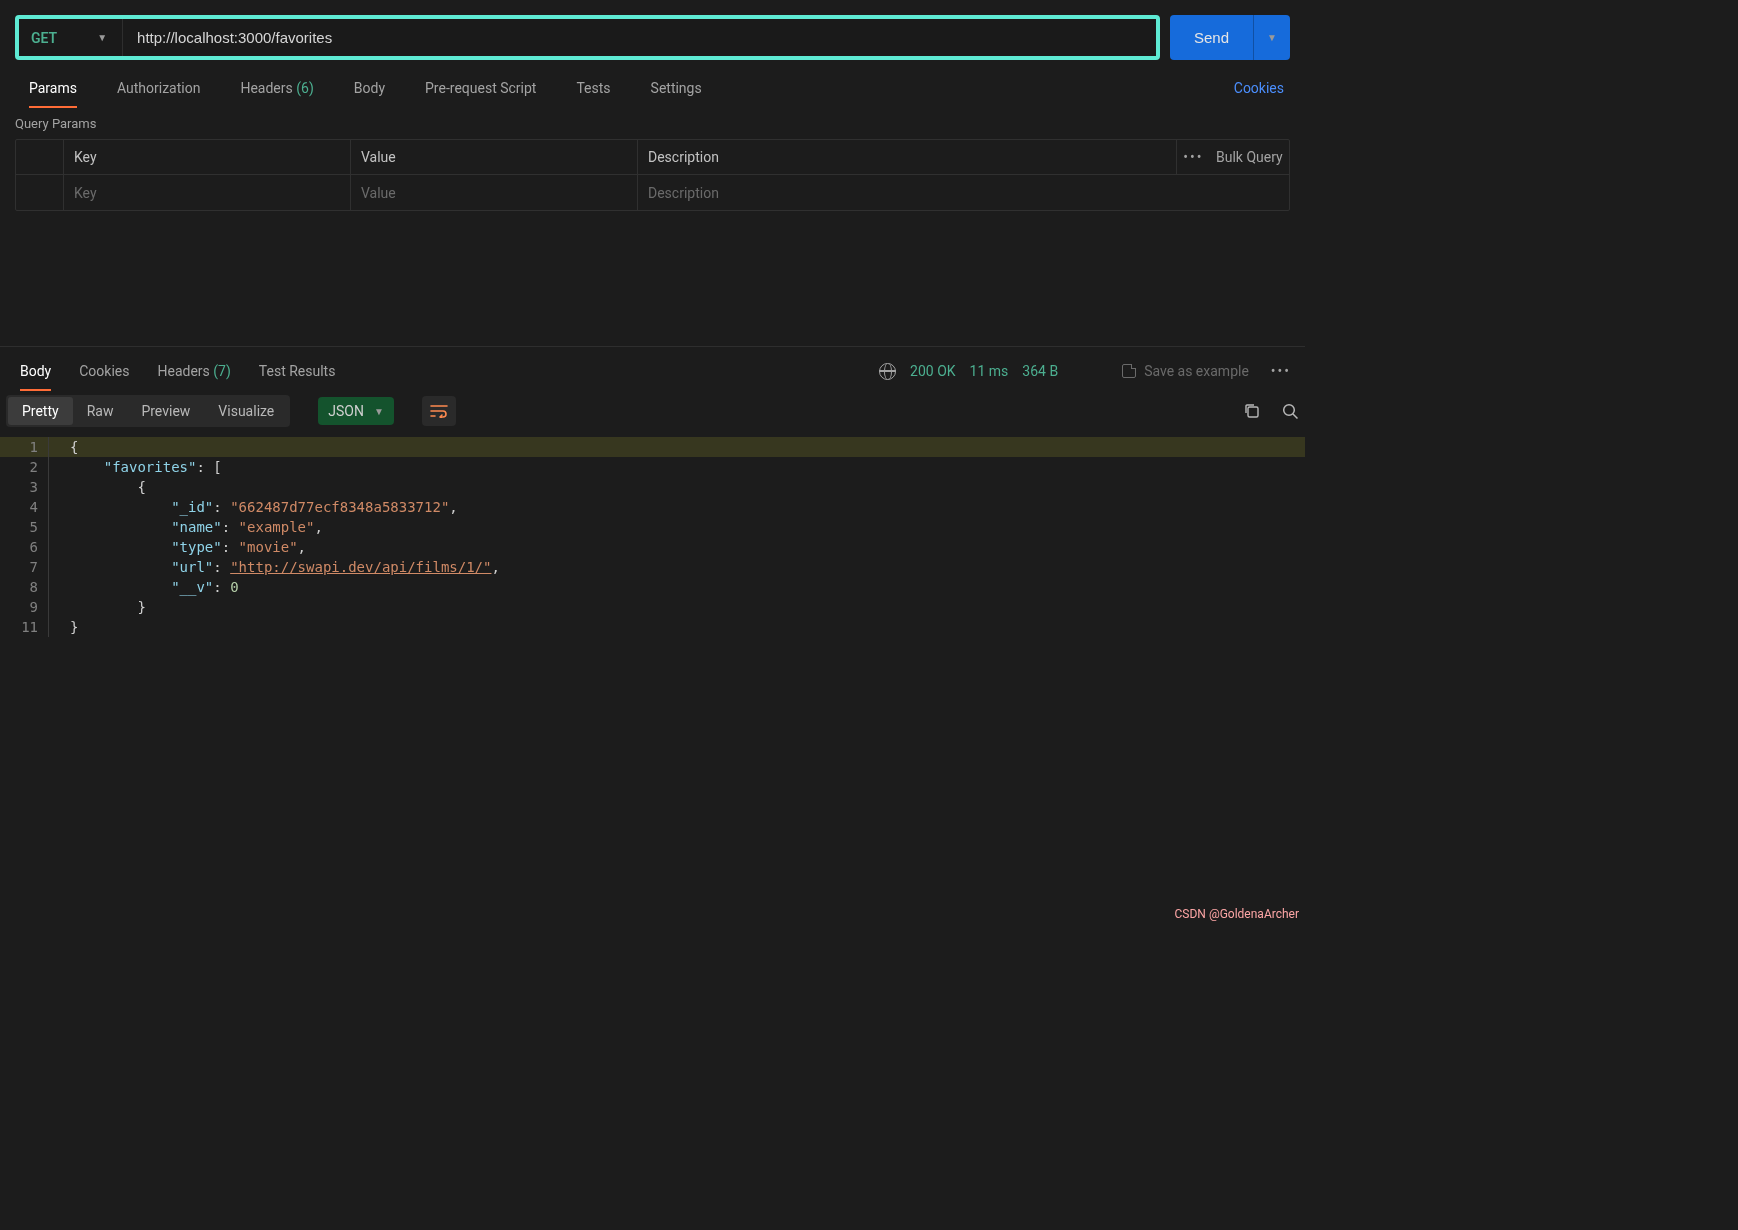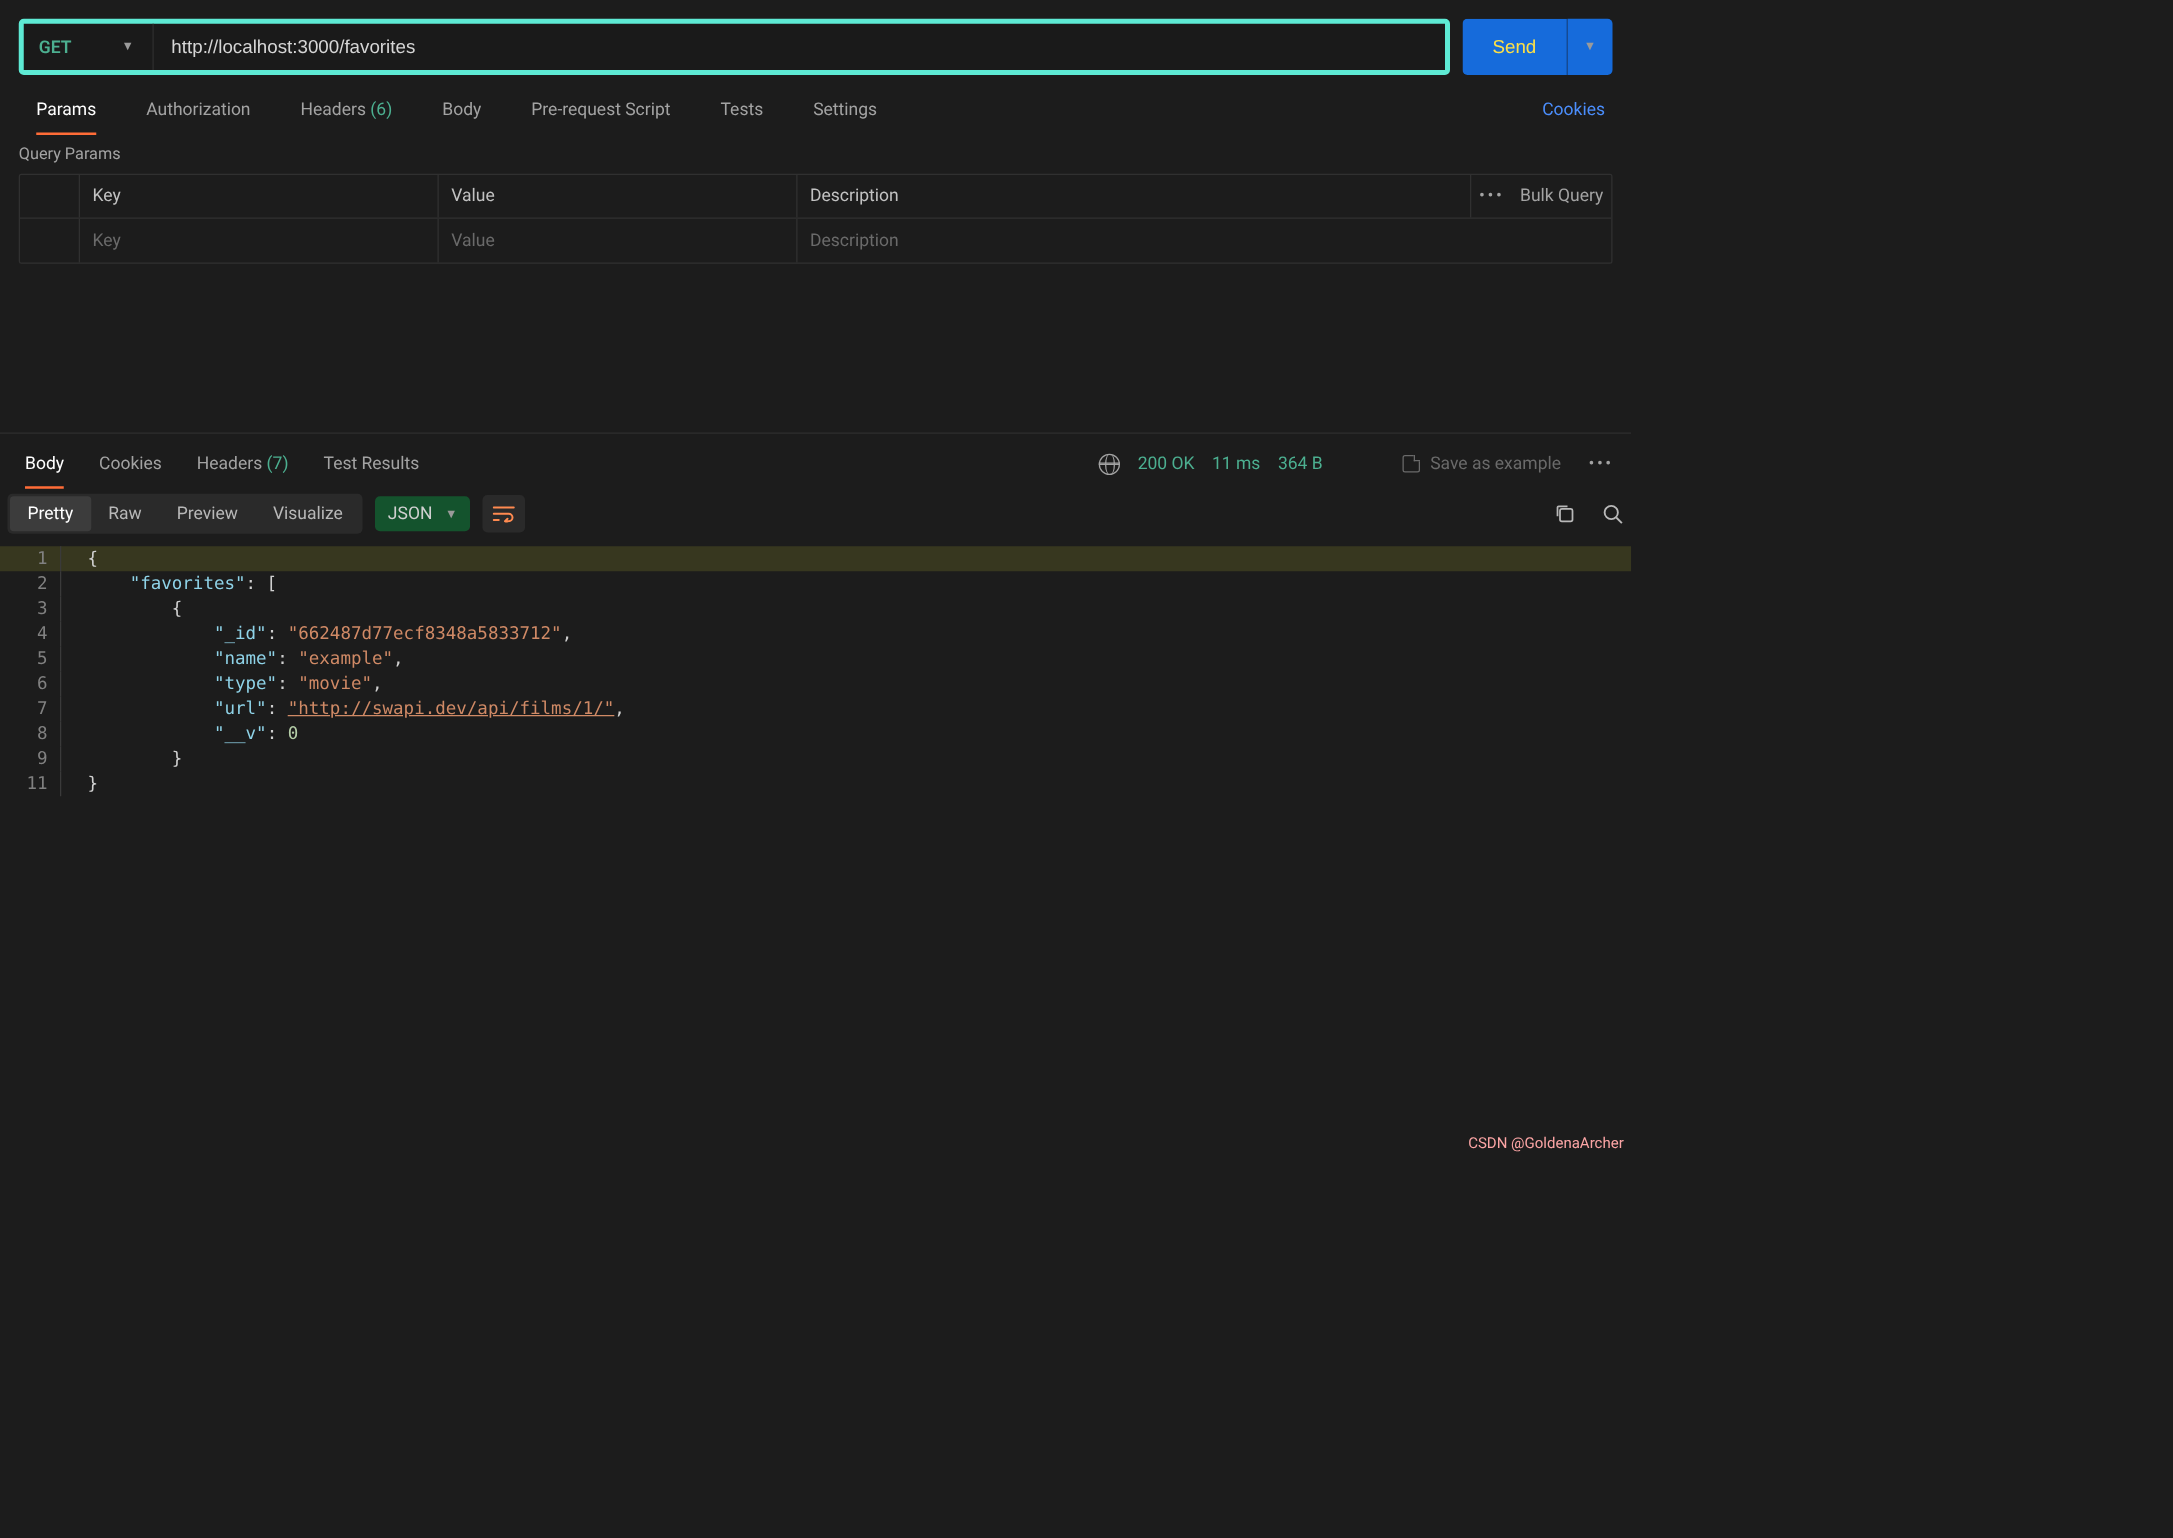--- a/index.html
+++ b/index.html
@@ -24,21 +24,21 @@
   display:flex; align-items:center; gap:40px; padding:0 15px 0 12px;
   color:#4caf90; font-weight:600; border-right:1px solid #2e2e2e; cursor:pointer;
 }
 .chevron-down { color:#9a9a9a; font-size:10px; }
 .url-input {
   flex:1; background:transparent; border:none; color:#d6d6d6;
   font-size:15px; padding:0 14px; outline:none;
 }
 .send-group { display:flex; height:45px; }
 .send-btn {
-  background:#166bdb; color:#fde047; border:none; font-size:15px; font-weight:500;
+  background:#166bdb; color:#e5e5e5; border:none; font-size:15px; font-weight:500;
   padding:0 24px; border-top-left-radius:4px; border-bottom-left-radius:4px;
   cursor:pointer; border-right:1px solid rgba(0,0,0,.25);
 }
 .send-drop {
   background:#166bdb; color:#fff; border:none; width:36px;
   border-top-right-radius:4px; border-bottom-right-radius:4px; cursor:pointer;
   display:flex; align-items:center; justify-content:center;
 }
 
 
@@ -79,21 +79,21 @@
 .globe::before { left:-1px; right:-1px; top:50%; height:0; border-left:none; border-right:none; transform:translateY(-50%); }
 .globe::after { top:-1px; bottom:-1px; left:50%; width:6px; border-top:none; border-bottom:none; border-radius:50%; transform:translateX(-50%); }
 .status-200 { color:#4caf90; }
 .status-meta { color:#4caf90; }
 .save-example { display:flex; align-items:center; gap:8px; color:#6a6a6a; cursor:default; margin-right:14px;margin-left:48px; }
 .save-icon { width:14px; height:14px; border:1.3px solid #6a6a6a; border-radius:2px; position:relative; }
 .save-icon::after { content:""; position:absolute; top:-1px; right:-1px; width:4px; height:4px; background:#1c1c1c; border-left:1.3px solid #6a6a6a; border-bottom:1.3px solid #6a6a6a; }
 .resp-more { color:#a3a3a3; letter-spacing:2px; cursor:pointer; padding:0 8px; }
 
 
-.view-bar { display:flex; align-items:center; gap:10px; padding:6px 6px 6px; }
+.view-bar { display:flex; align-items:center; gap:28px; padding:6px 6px 6px; }
 .seg-group { display:flex; background:#2a2a2a; border-radius:4px; padding:2px; }
 .seg { color:#b8b8b8; padding:6px 14px; border-radius:3px; cursor:pointer; }
 .seg.active { background:#3c3c3c; color:#fff; }
 .fmt-select { background:#14532d; border:none; color:#d0d0d0; border-radius:4px; padding:6px 10px; display:flex; align-items:center; gap:10px; cursor:pointer; }
 .wrap-btn { background:#2a2a2a; border-radius:4px; width:34px; height:30px; display:flex; align-items:center; justify-content:center; color:#ff8a50; cursor:pointer; }
 .tool-right { display:flex; gap:22px; align-items:center; }
 .icon-btn { color:#b8b8b8; cursor:pointer; display:flex; align-items:center; }
 
 
 .code-area { font-family:ui-monospace,Menlo,Consolas,monospace; font-size:14px; margin-top:4px; }

